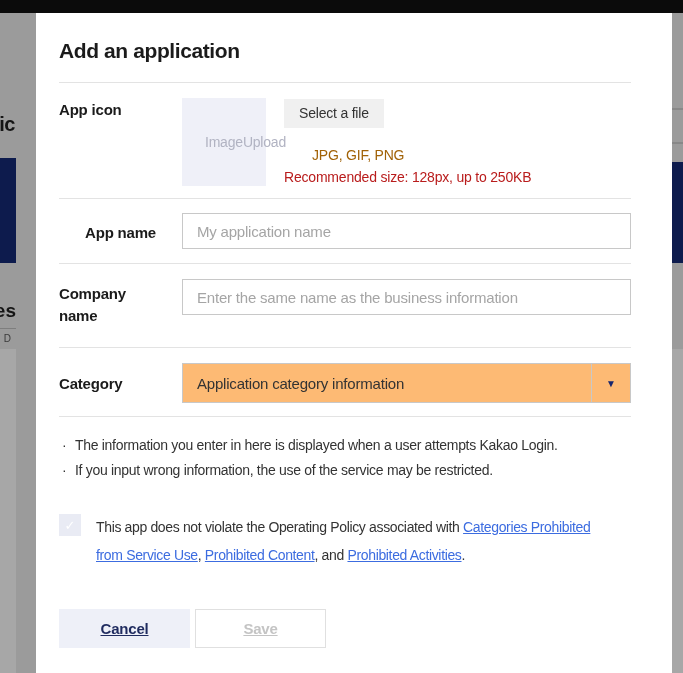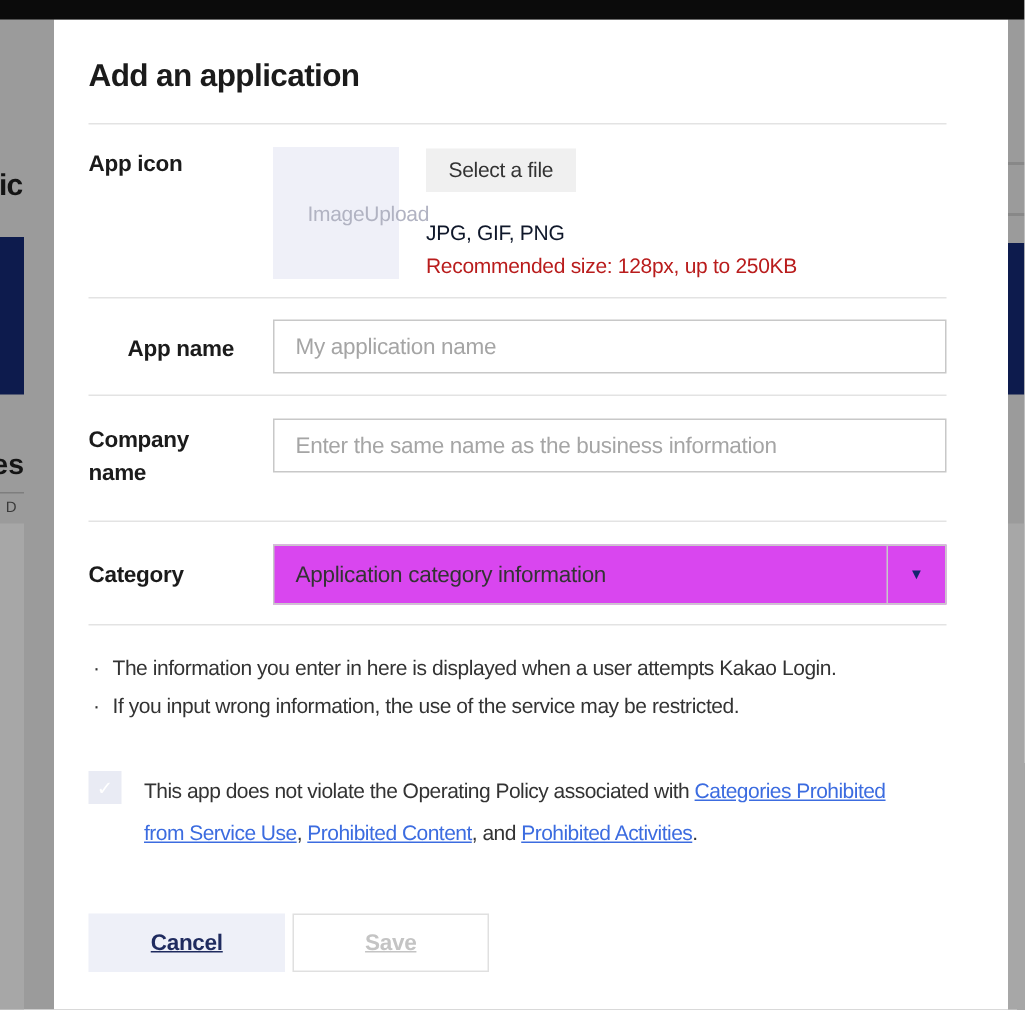--- a/index.html
+++ b/index.html
@@ -47,40 +47,40 @@
     width:84px; height:88px; background:#eff0f8; flex:0 0 84px;
     display:flex; flex-direction:row; align-items:center; justify-content:center;
     color:#b1b3c2; font-size:14px; line-height:20px; letter-spacing:-0.2px; cursor:pointer;padding-left:43px;
   }
   .icon-right { margin-left:18px; padding-top:1px; }
   .select-file-btn {
     display:inline-block; background:#f0f0f0; border:none; cursor:pointer;
     font-family:Liberation Sans, sans-serif;
     font-size:14px; color:#333; padding:6px 15px 7px 15px; letter-spacing:-0.2px;
   }
-  .formats { margin-top:19px; font-size:14px; color:#0f172a; letter-spacing:-0.2px; }
+  .formats { margin-top:19px; font-size:14px; color:#a16207; letter-spacing:-0.2px;margin-left:28px; }
   .recommended { margin-top:6px; font-size:14px; color:#b91c1c; letter-spacing:-0.2px; }
 
   
   .row-appname { padding:14px 0 14px 0; }
   .row-appname .row-label { padding-top:9px;text-align:center; }
   .row-company { padding:15px 0 20px 0; }
   .row-company .row-label { padding-top:4px; }
   .text-input {
     width:100%; height:36px; border:1px solid #c8c8c8; background:#fff;
     font-family:"Liberation Sans", sans-serif;
     font-size:15px; color:#333; padding:0 14px; letter-spacing:-0.2px; outline:none;
   }
   .text-input::placeholder { color:#a5a5a5; opacity:1; }
 
   
   .row-category { padding:15px 0 13px 0; }
   .row-category .row-label { padding-top:10px; }
   .select-box {
-    height:40px; border:1px solid #c8c8c8; background:#d946ef;
+    height:40px; border:1px solid #c8c8c8; background:#fdba74;
     display:flex; align-items:stretch; cursor:pointer;
   }
   .select-text { flex:1; display:flex; align-items:center; padding:0 14px; font-size:15px; color:#333; letter-spacing:-0.2px; }
   .select-arrow {
     width:39px; flex:0 0 39px; border-left:1px solid #c8c8c8;
     display:flex; align-items:center; justify-content:center;
     color:#15256e; font-size:10px;
   }
 
   

